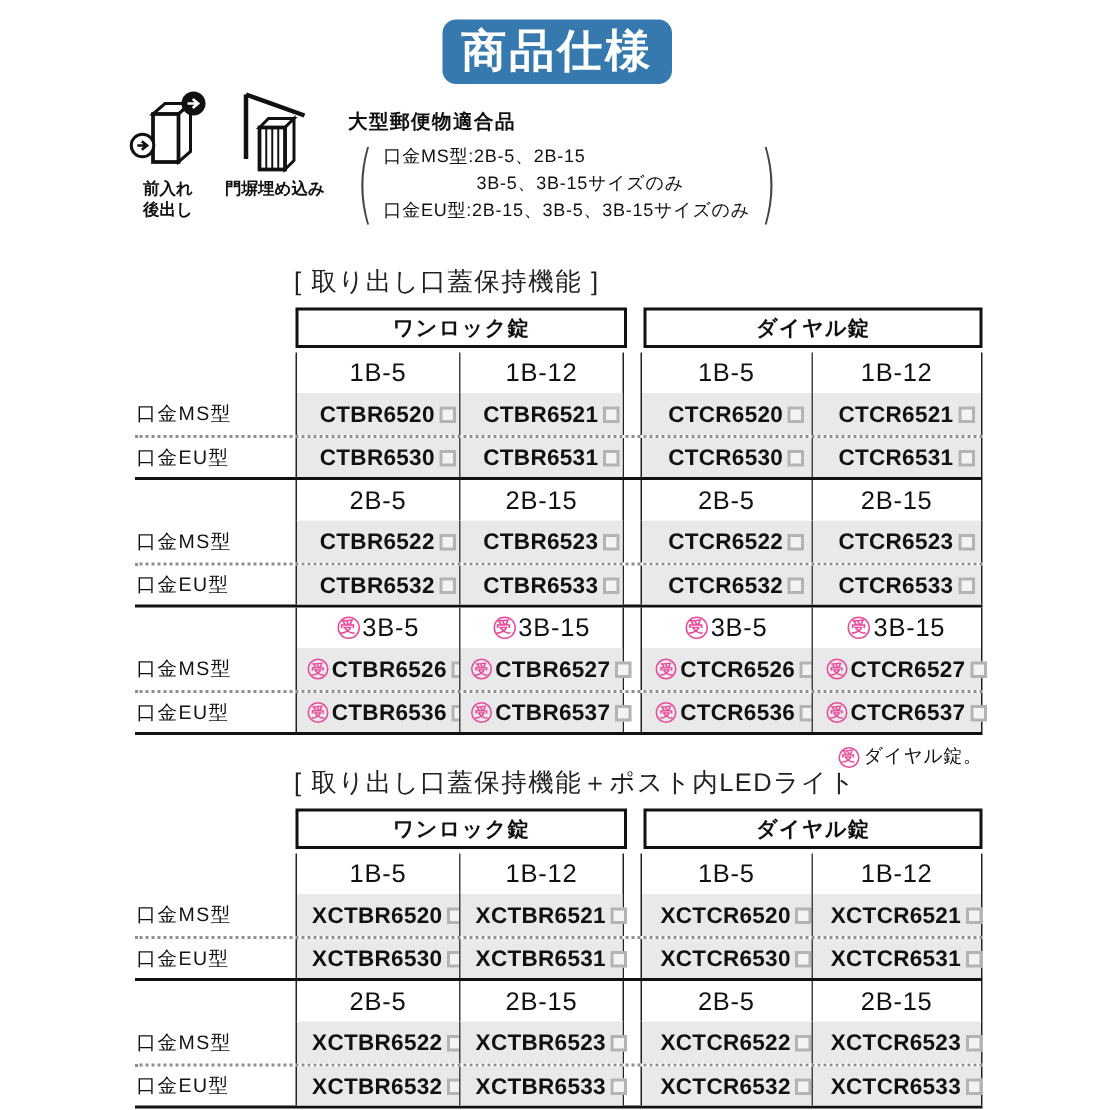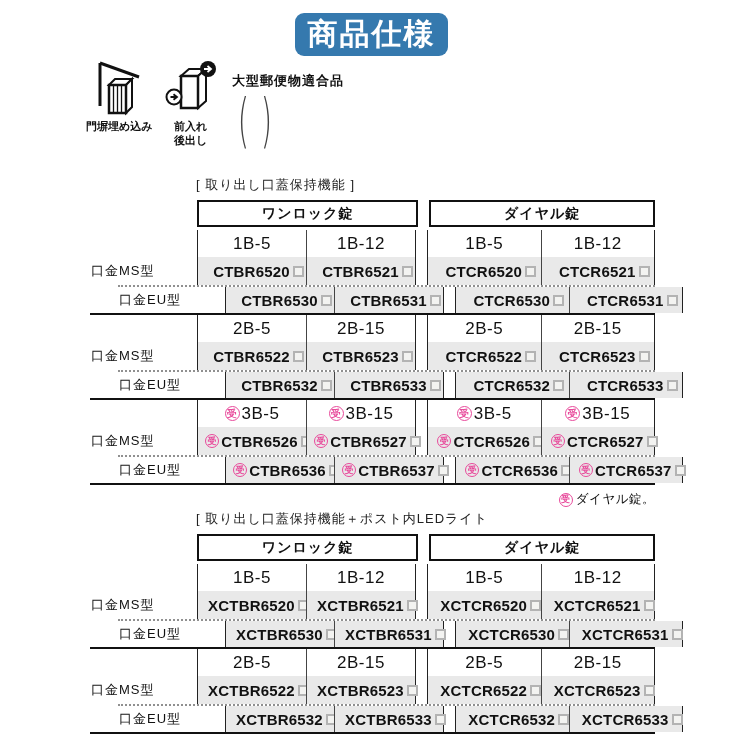--- a/index.html
+++ b/index.html
@@ -33,21 +33,21 @@
   .paren{ font-size:58px; font-weight:100; color:#444; line-height:0.9;
           transform:scaleX(0.5); font-family:"DejaVu Sans",sans-serif; }
   .compat-lines{ margin:0 1px; font-size:12px; line-height:1.5; letter-spacing:0.5px; }
   .compat-lines .l2{ padding-left:62px; }
 
   
   .spec-table{ position:absolute; left:90px; width:565px; }
   .spec-table.t1{ top:176px; }
   .spec-table.t2{ top:510px; }
 
-  .sec-title{ font-size:13px; color:#222; letter-spacing:1px; margin:0 0 6px 106px; }
+  .sec-title{ font-size:17px; color:#222; letter-spacing:1px; margin:0 0 6px 106px; }
 
   .lock-row{ display:flex; height:27px; margin-bottom:3px; }
   .lbl-col{ width:107px; flex:none; }
   .gap-col{ width:11px; flex:none; }
   .lockbox{ border:2px solid #111; background:#fff; font-weight:bold; font-size:14px;
             letter-spacing:1px; display:flex; align-items:center; justify-content:center; }
   .lockbox.a{ width:259px; }
   .lockbox.b{ width:264px; }
 
   .grp{ border-bottom:2.5px solid #111; }
@@ -55,76 +55,81 @@
   .sub{ display:flex; border-left:1.5px solid #222; border-right:1.5px solid #222; flex:none; }
   .sub.a{ width:219px; }
   .sub.b{ width:228px; }
   .c{ flex:1 1 0; display:flex; align-items:center; justify-content:center; min-width:0; }
   .c + .c{ border-left:1px solid #444; }
 
   .size-row{ height:27px; }
   .size-row .c{ font-size:17px; color:#111; letter-spacing:0.5px; }
 
   .data-row{ height:28px; }
-  .data-row.dotted{ border-top:2px dotted #909090;margin-left:28px; }
+  .data-row.dotted{ border-top:2px dotted #909090; }
   .data-row .lbl-col{ display:flex; align-items:center; font-size:13px; letter-spacing:1px; padding-left:1px; }
   .data-row .c{ background:#e9e9e9; font-weight:bold; font-size:15px; letter-spacing:0.2px;padding-left:13px; }
   .code{ white-space:nowrap; }
   .cbox{ width:11px; height:11px; border:2px solid #b3b3b3; background:#f3f3f1; display:inline-block; margin-left:3px; flex:none; }
 
   .mo{ display:inline-flex; align-items:center; justify-content:center; flex:none;
        width:14px; height:14px; border:1.5px solid #e84a9b; border-radius:50%;
        color:#e84a9b; font-size:9px; font-weight:bold; line-height:1; margin-right:2px; }
   .size-row .mo{ width:15px; height:15px; font-size:10px; }
 
   .note{ text-align:right; font-size:12.5px; margin-top:6px; letter-spacing:0.5px;
          display:flex; justify-content:flex-end; align-items:center; gap:1px; }
 </style>
 </head>
 <body>
 
 <div class="title-box">商品仕様</div>
 
 <div class="badges">
-  <div class="badge">
-    <span>
-      <svg width="52" height="58" viewBox="0 0 52 58">
-        <path d="M7 3 V46" stroke="#111" stroke-width="3" fill="none"></path>
-        <path d="M7 3 L46 17" stroke="#111" stroke-width="3" fill="none"></path>
-        <path d="M16 25 L22 19 L39 19 L33 25 Z" fill="#fff" stroke="#111" stroke-width="2"></path>
-        <path d="M33 25 L39 19 L39 47 L33 53 Z" fill="#fff" stroke="#111" stroke-width="2"></path>
-        <rect x="16" y="25" width="17" height="28" fill="#fff" stroke="#111" stroke-width="2.5"></rect>
-        <path d="M20.5 26 V52 M24.5 26 V52 M28.5 26 V52" stroke="#111" stroke-width="1.3" fill="none"></path>
-      </svg>
-    </span>
-    <span class="badge-label">門塀埋め込み</span>
-  </div>
   <div class="badge">
     <span>
       <svg width="52" height="58" viewBox="0 0 52 58">
         <path d="M16 16 L24 9 L41 9 L33 16 Z" fill="#fff" stroke="#111" stroke-width="2"></path>
         <path d="M33 16 L41 9 L41 41 L33 48 Z" fill="#fff" stroke="#111" stroke-width="2"></path>
         <rect x="16" y="16" width="17" height="32" fill="#fff" stroke="#111" stroke-width="2.5"></rect>
         <circle cx="43" cy="9" r="8" fill="#111"></circle>
         <path d="M39 9 H45 M42.5 6 L46 9 L42.5 12" stroke="#fff" stroke-width="1.8" fill="none"></path>
         <circle cx="9" cy="37" r="7.5" fill="#fff" stroke="#111" stroke-width="2"></circle>
         <path d="M5.5 37 H11 M8.5 34.2 L12 37 L8.5 39.8" stroke="#111" stroke-width="1.8" fill="none"></path>
       </svg>
     </span>
     <span class="badge-label">
       <span>前入れ</span><br>
       <span>後出し</span>
     </span>
   </div>
+  <div class="badge">
+    <span>
+      <svg width="52" height="58" viewBox="0 0 52 58">
+        <path d="M7 3 V46" stroke="#111" stroke-width="3" fill="none"></path>
+        <path d="M7 3 L46 17" stroke="#111" stroke-width="3" fill="none"></path>
+        <path d="M16 25 L22 19 L39 19 L33 25 Z" fill="#fff" stroke="#111" stroke-width="2"></path>
+        <path d="M33 25 L39 19 L39 47 L33 53 Z" fill="#fff" stroke="#111" stroke-width="2"></path>
+        <rect x="16" y="25" width="17" height="28" fill="#fff" stroke="#111" stroke-width="2.5"></rect>
+        <path d="M20.5 26 V52 M24.5 26 V52 M28.5 26 V52" stroke="#111" stroke-width="1.3" fill="none"></path>
+      </svg>
+    </span>
+    <span class="badge-label">門塀埋め込み</span>
+  </div>
 </div>
 
 <div class="compat">
   <div class="compat-title">大型郵便物適合品</div>
   <div class="compat-body">
     <span class="paren">(</span>
+    <div class="compat-lines">
+      <div class="l1">口金MS型:2B-5、2B-15</div>
+      <div class="l2">3B-5、3B-15サイズのみ</div>
+      <div class="l3">口金EU型:2B-15、3B-5、3B-15サイズのみ</div>
+    </div>
     <span class="paren">)</span>
   </div>
 </div>
 
 <div class="spec-table t1">
     <div class="sec-title">[ 取り出し口蓋保持機能 ]</div>
     <div class="lock-row">
       <div class="lbl-col"></div>
       <div class="lockbox a">ワンロック錠</div>
       <div class="gap-col"></div>

